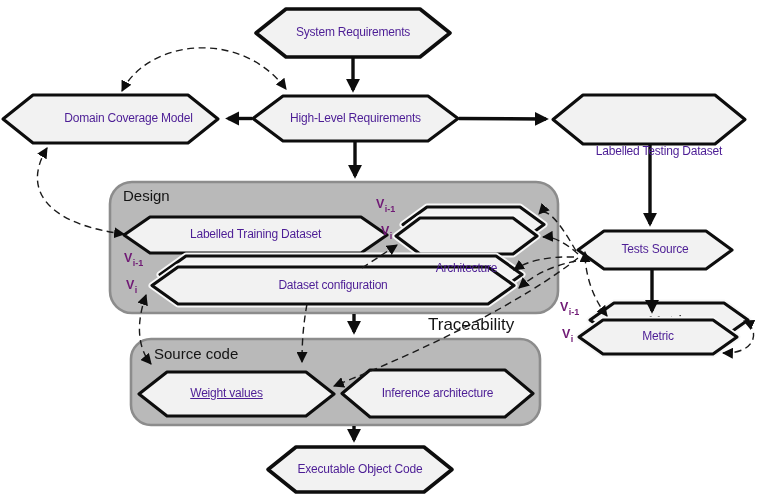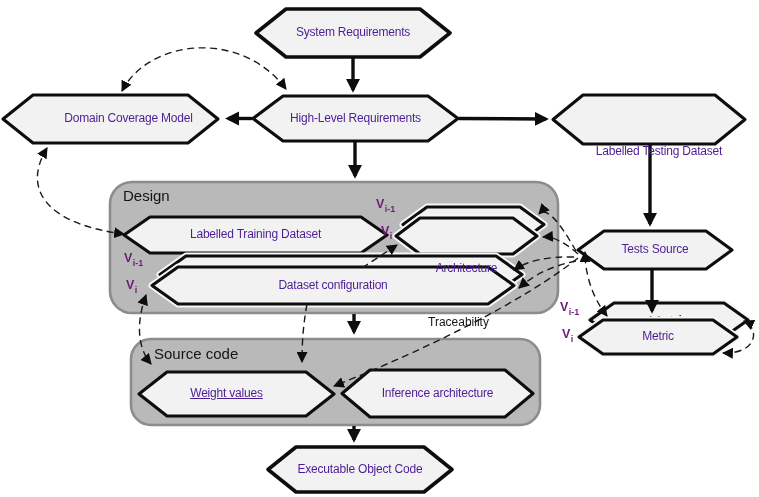--- a/index.html
+++ b/index.html
@@ -10,21 +10,21 @@
   .hex{fill:var(--hex-fill,#f2f2f2);stroke:var(--hex-stroke,#0d0d0d);stroke-width:3.1;stroke-linejoin:round;}
   .hex-heavy{stroke-width:3.6;}
   .casing{fill:none;stroke:#f7f7f7;stroke-width:7;stroke-linejoin:round;}
   .solid-arrow{stroke:var(--hex-stroke,#0d0d0d);stroke-width:3.4;fill:none;}
   .dashed{stroke:var(--line,#1a1a1a);stroke-width:1.4;fill:none;stroke-dasharray:7 4.5;}
   .svgtext{font-family:"Liberation Sans","DejaVu Sans",sans-serif;font-size:15px;fill:#1a1a1a;}
   .labels{position:absolute;left:0;top:0;width:759px;height:497px;pointer-events:none;}
   .hex-label{position:absolute;display:flex;align-items:center;justify-content:center;
              text-align:center;font-size:12px;line-height:1.32;letter-spacing:-0.2px;color:#4c1d95;}
   .box-label{position:absolute;font-size:15px;color:#141414;}
-  .note-label{position:absolute;font-size:12px;color:#141414;}
+  .note-label{position:absolute;font-size:17px;color:#141414;}
   .vlabel{position:absolute;font-size:12.5px;font-weight:bold;color:#701a75;white-space:nowrap;}
   .vlabel .sub{font-size:9px;position:relative;top:3.5px;left:0.5px;font-weight:bold;}
 </style>
 </head>
 <body>
 
 <div id="stage">
 
   <svg id="shapes" viewBox="0 0 759 497">
     <defs>

